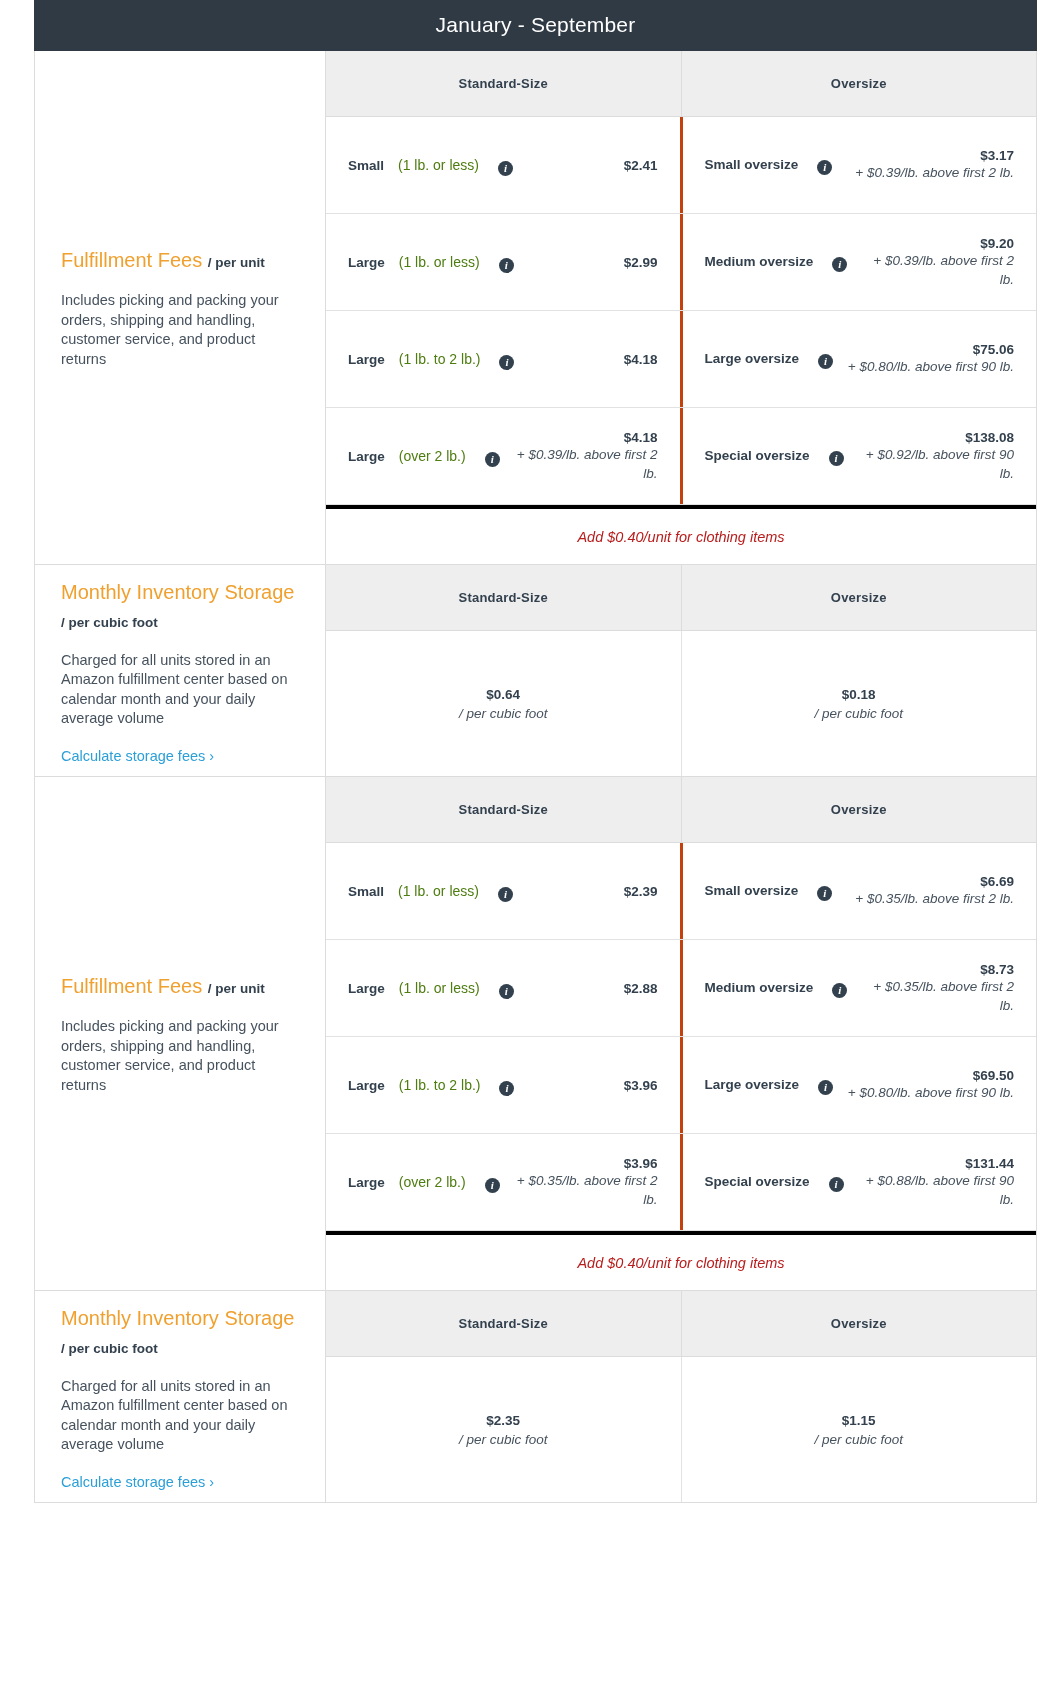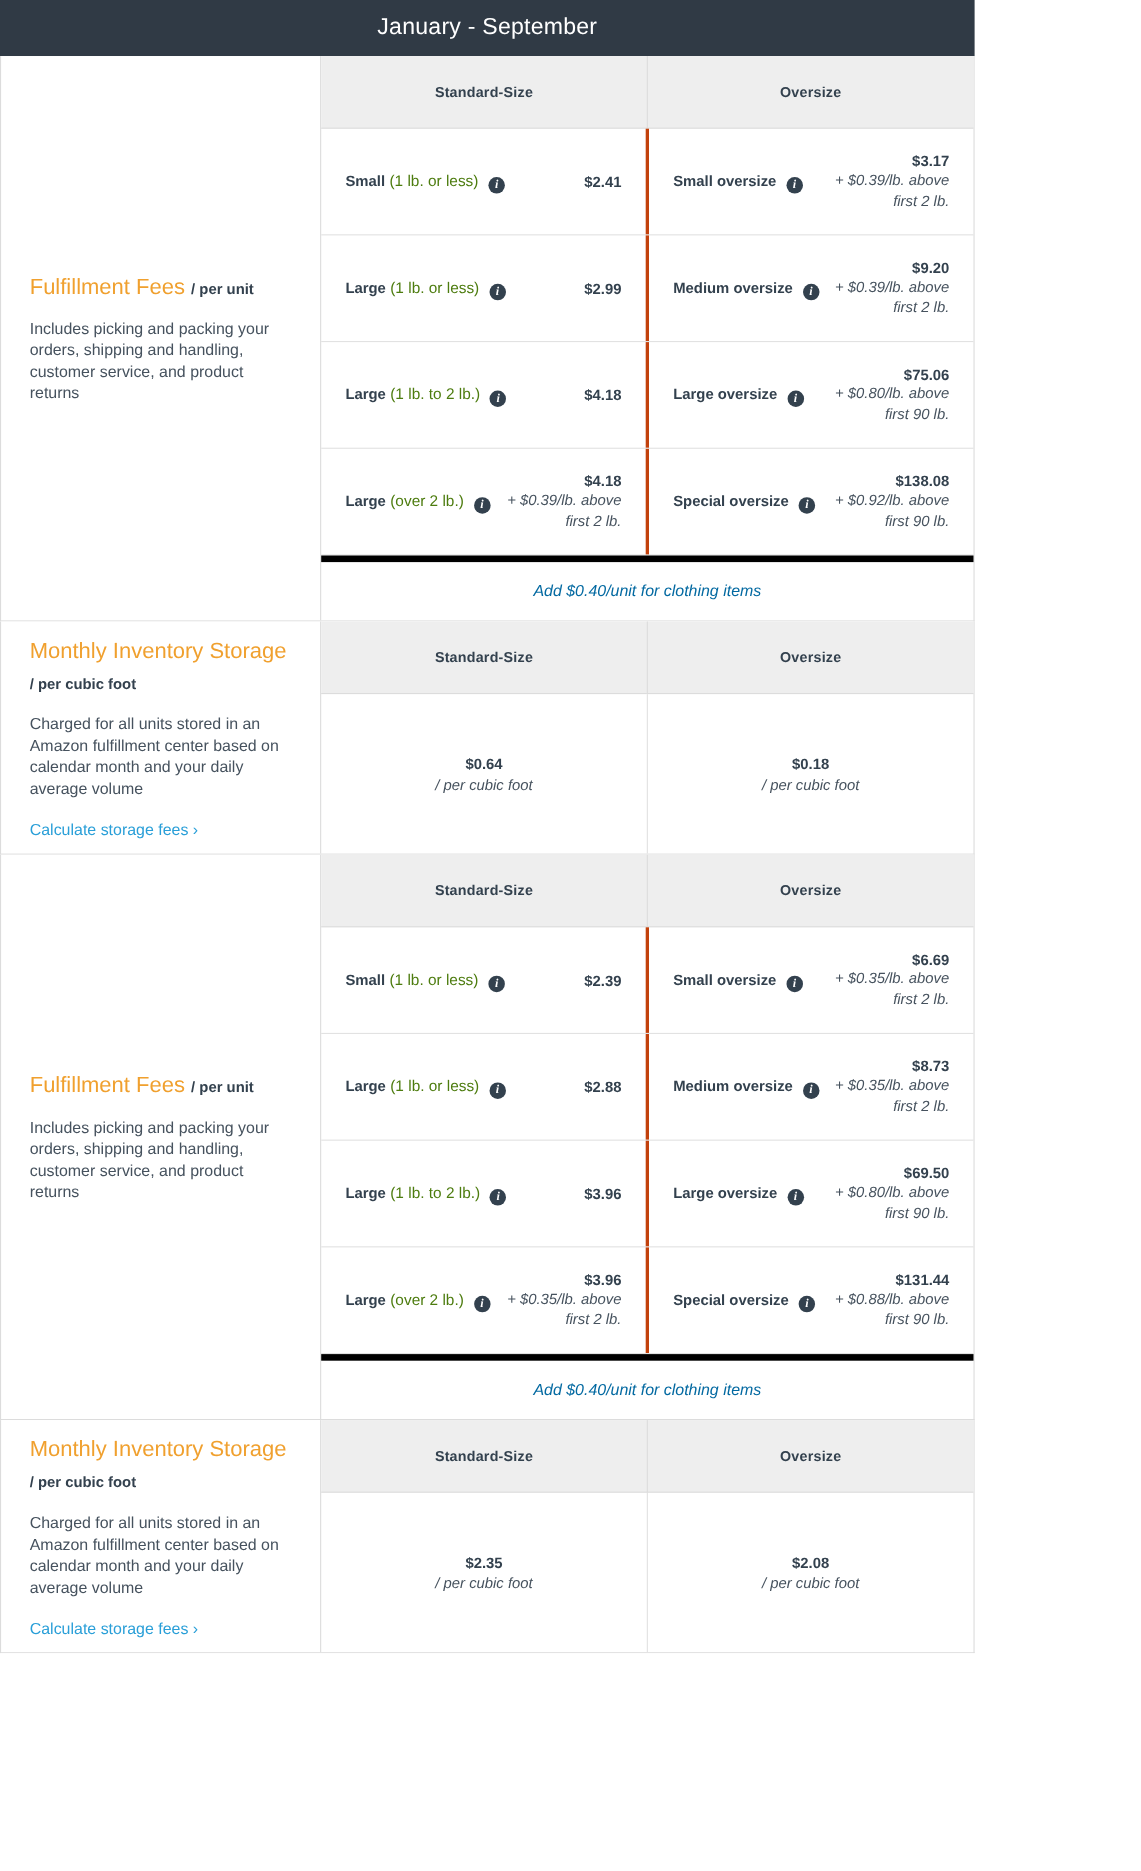--- a/index.html
+++ b/index.html
@@ -6,21 +6,22 @@
 
   body {
     width: 1037px;
     background: #ffffff;
     font-family: "Liberation Sans", sans-serif;
     color: #33414e;
     -webkit-font-smoothing: antialiased;
   }
 
   .pricing-wrap {
-    width: 886px;
+    width: 1037px;
+    padding-left: 34px;
   }
 
   
   .season-banner {
     background: #303a45;
     color: #ffffff;
     text-align: center;
     font-size: 21px;
     font-weight: 400;
     letter-spacing: .2px;
@@ -116,21 +117,21 @@
   }
   .fcell + .fcell { border-left: 3px solid #c2410c; align-items: center; }
 
   .size-name {
     font-size: 13.5px;
     font-weight: bold;
     color: #33414e;
     white-space: nowrap;
     display: flex;
     align-items: baseline;
-    gap: 4px;
+    gap: 14px;
   }
   .size-name .qual {
     font-weight: normal;
     font-size: 14px;
     color: #4d7c0f;
   }
 
   .info-icon {
     display: inline-flex;
     align-items: center;
@@ -168,24 +169,24 @@
     font-style: italic;
     color: #46525e;
     line-height: 19px;
   }
 
   .note-row {
     display: flex;
     align-items: center;
     justify-content: center;
     min-height: 59px;
-    border-top: 6px solid #000000;
+    border-top: 4px solid #000000;
     font-size: 14.5px;
     font-style: italic;
-    color: #0369a1;
+    color: #b91c1c;
     padding: 12px 20px;
   }
 
   
   .srow { display: flex; }
   .scell {
     flex: 1 1 0;
     min-height: 145px;
     display: flex;
     flex-direction: column;
@@ -479,20 +480,20 @@
       <div class="thead">
         <div class="th">Standard-Size</div>
         <div class="th">Oversize</div>
       </div>
       <div class="srow">
         <div class="scell">
           <div class="s-amount">$2.35</div>
           <div class="s-unit">/ per cubic foot</div>
         </div>
         <div class="scell">
-          <div class="s-amount">$2.08</div>
+          <div class="s-amount">$1.15</div>
           <div class="s-unit">/ per cubic foot</div>
         </div>
       </div>
     </div>
   </div>
 
 </div>
 
 </body></html>

